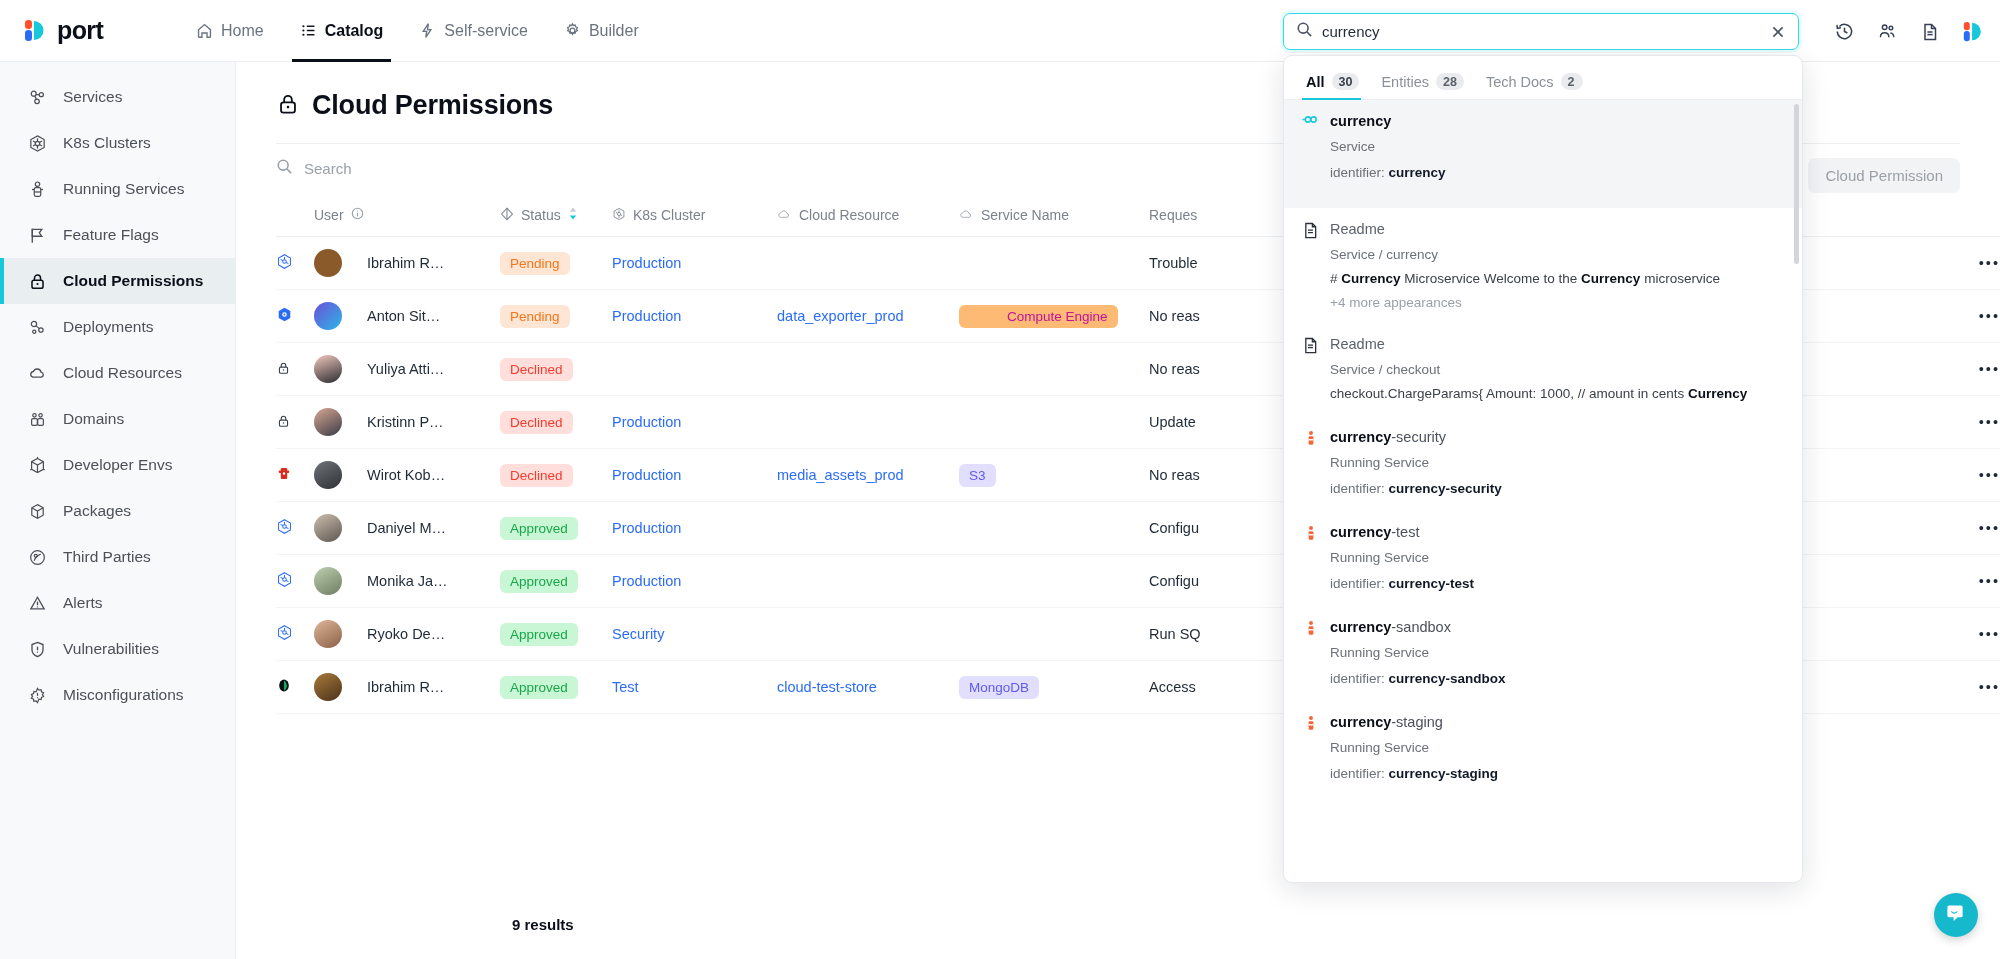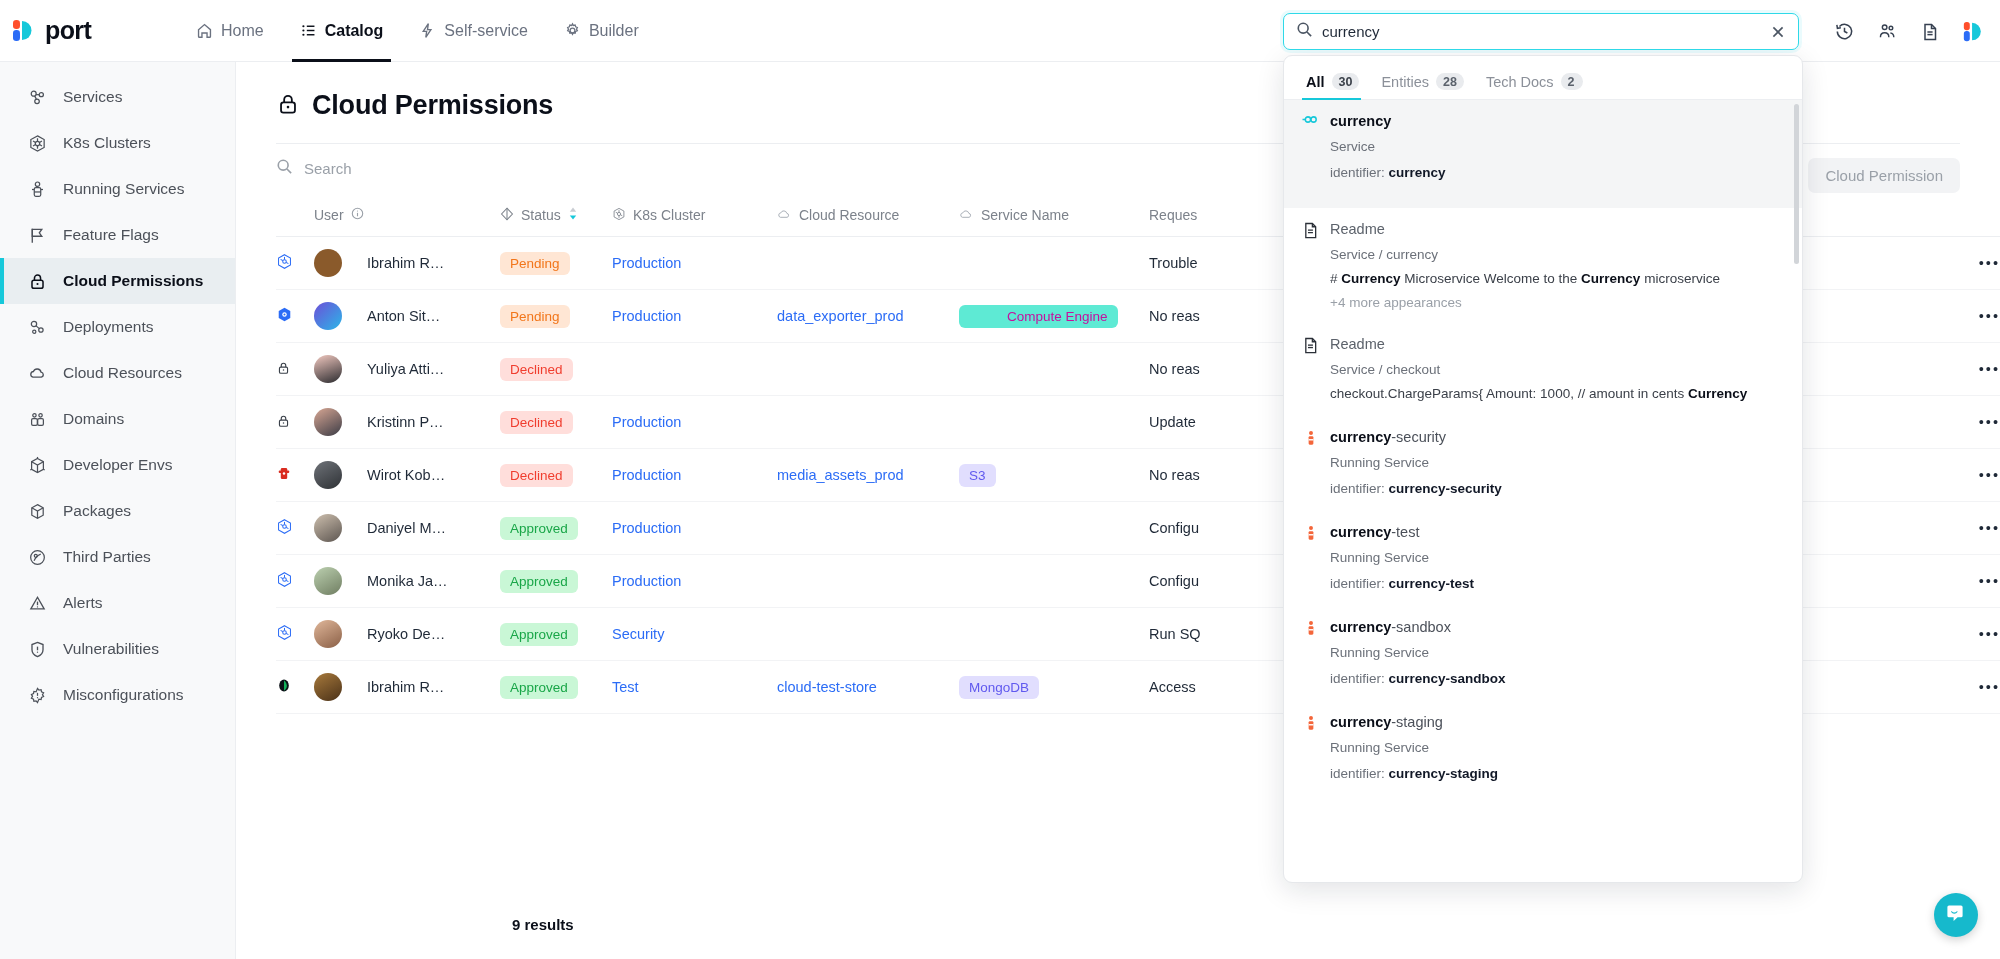--- a/index.html
+++ b/index.html
@@ -12,21 +12,21 @@
   }
 
   
   .topbar {
     position: absolute; top: 0; left: 0; width: 2000px; height: 62px;
     background: #ffffff;
     border-bottom: 1px solid #eceef1;
     display: flex; align-items: center;
     z-index: 40;
   }
-  .brand { display: flex; align-items: center; gap: 9px; padding-left: 10px; width: 160px; }
+  .brand { display: flex; align-items: center; gap: 9px; padding-left: 22px; width: 160px; }
   .brand-mark { width: 26px; height: 26px; position: relative; }
   .brand-text { font-size: 25px; font-weight: 700; letter-spacing: -0.6px; color: #0b0f19; }
 
   .topnav { display: flex; align-items: center; height: 67px; margin-left: 18px; }
   .topnav-item {
     display: flex; align-items: center; gap: 8px;
     height: 62px; padding: 0 18px;
     font-size: 16px; color: #6b7280; cursor: pointer;
     position: relative;
   }
@@ -147,21 +147,21 @@
     width: 28px; height: 28px; border-radius: 50%; flex: 0 0 28px;
     background: #c8ccd2; overflow: hidden; position: relative;
   }
 
   .badge { display: inline-block; padding: 4px 10px; border-radius: 6px; font-size: 13.5px; font-weight: 500; }
   .b-pending  { background: #ffe6d4; color: #f2761b; }
   .b-declined { background: #ffdedb; color: #f03d2e; }
   .b-approved { background: #c9f7d6; color: #19a648; }
   .link { color: #2b6cf6; text-decoration: none; cursor: pointer; }
   .chip { display: inline-block; padding: 4px 10px; border-radius: 6px; font-size: 13.5px; }
-  .chip-pink { background: #5eead4; color: #c5109e; padding-left: 48px; }
+  .chip-pink { background: #fdba74; color: #c5109e; padding-left: 48px; }
   .chip-purple { background: #e1defe; color: #6059ef; }
   .dots { color: #bcc1c7; font-size: 17px; letter-spacing: 2px; cursor: pointer; text-align: right; padding-right: 40px; }
 
   .results { position: absolute; left: 276px; bottom: 26px; font-size: 15px; font-weight: 700; color: #0b0f19; }
 
   .chatbtn {
     position: absolute; right: 22px; bottom: 22px; width: 44px; height: 44px;
     border-radius: 50%; background: #16b9cc; display: flex; align-items: center; justify-content: center;
     box-shadow: 0 3px 10px rgba(0,0,0,0.18); cursor: pointer; z-index: 70;
   }

